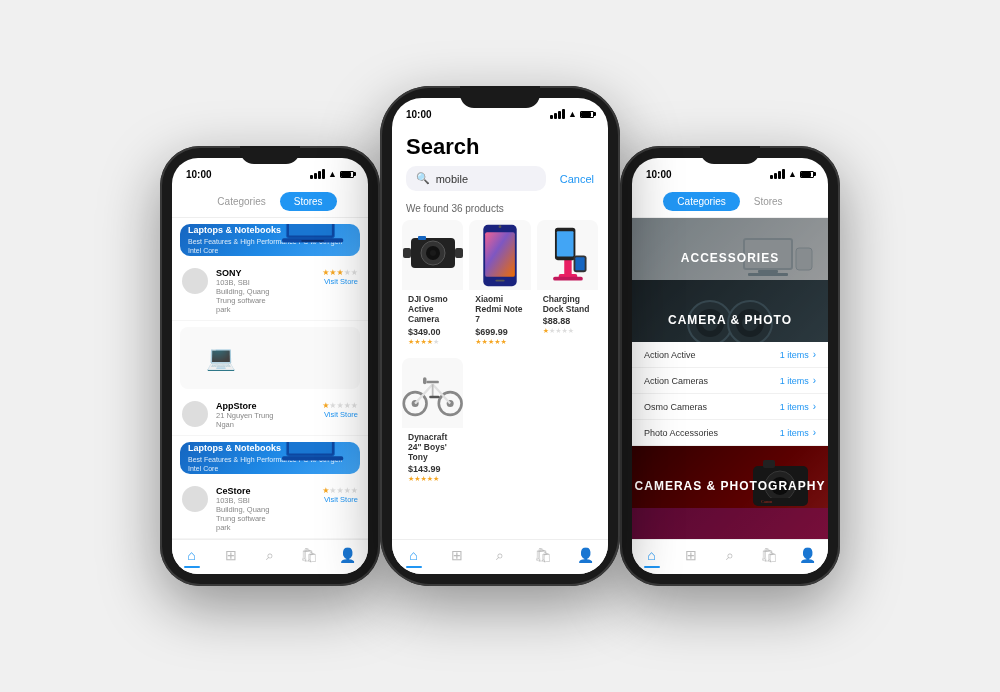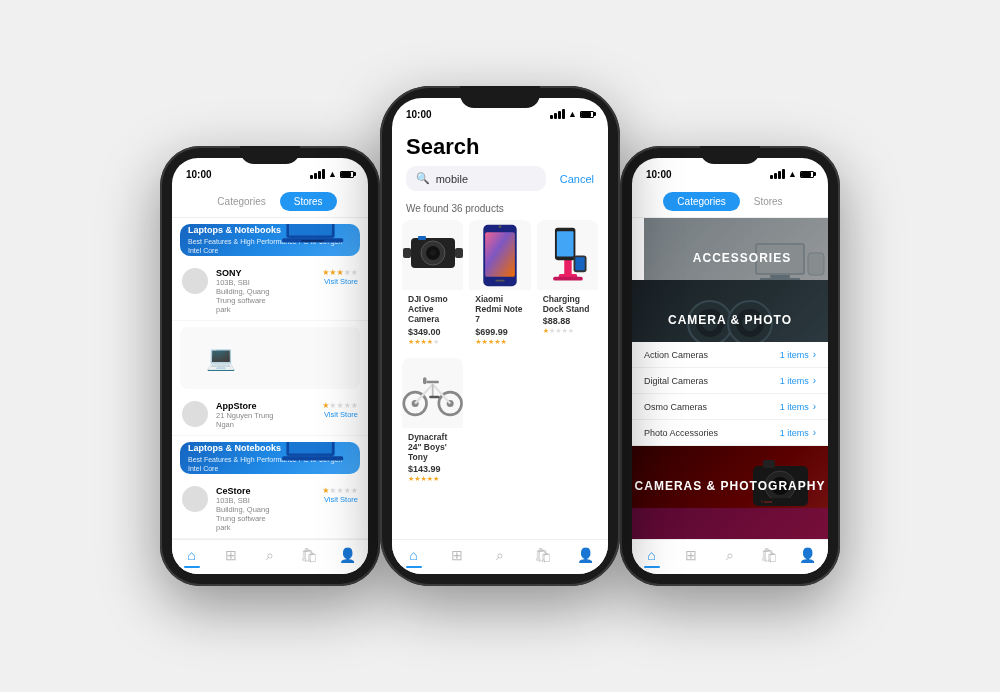--- a/index.html
+++ b/index.html
@@ -312,24 +312,23 @@
       display: flex;
       align-items: center;
       justify-content: center;
       font-size: 24px;
     }
 
     
     .accessories-bg {
       background: linear-gradient(135deg, #b0bec5 0%, #eceff1 100%);
       display: flex;
-      align-items: flex-end;
+      align-items: center;
       justify-content: flex-end;
       padding-right: 10px;
-      margin-left: 12px;
     }
     .camera-bg {
       background: linear-gradient(135deg, #263238 0%, #455a64 100%);
     }
     .cameras-photography-bg {
       background: linear-gradient(135deg, #4a0000 0%, #8b0000 60%, #b71c1c 100%);
     }
     .clothing-bg {
       background: linear-gradient(135deg, #880e4f 0%, #c2185b 100%);
     }
@@ -667,28 +666,28 @@
               <circle cx="70" cy="38" r="8" fill="#37474f"></circle>
             </svg>
             <div class="category-overlay">
               <span class="category-label">CAMERA &amp; PHOTO</span>
             </div>
           </div>
         </div>
 
         <div class="subcategory-list">
           <div class="subcategory-item">
-            <span class="subcategory-name">Action Cameras</span>
+            <span class="subcategory-name">Action Active</span>
             <span style="display:flex;align-items:center">
               <span class="subcategory-count">1 items</span>
               <span class="subcategory-arrow">›</span>
             </span>
           </div>
           <div class="subcategory-item">
-            <span class="subcategory-name">Digital Cameras</span>
+            <span class="subcategory-name">Action Cameras</span>
             <span style="display:flex;align-items:center">
               <span class="subcategory-count">1 items</span>
               <span class="subcategory-arrow">›</span>
             </span>
           </div>
           <div class="subcategory-item">
             <span class="subcategory-name">Osmo Cameras</span>
             <span style="display:flex;align-items:center">
               <span class="subcategory-count">1 items</span>
               <span class="subcategory-arrow">›</span>

